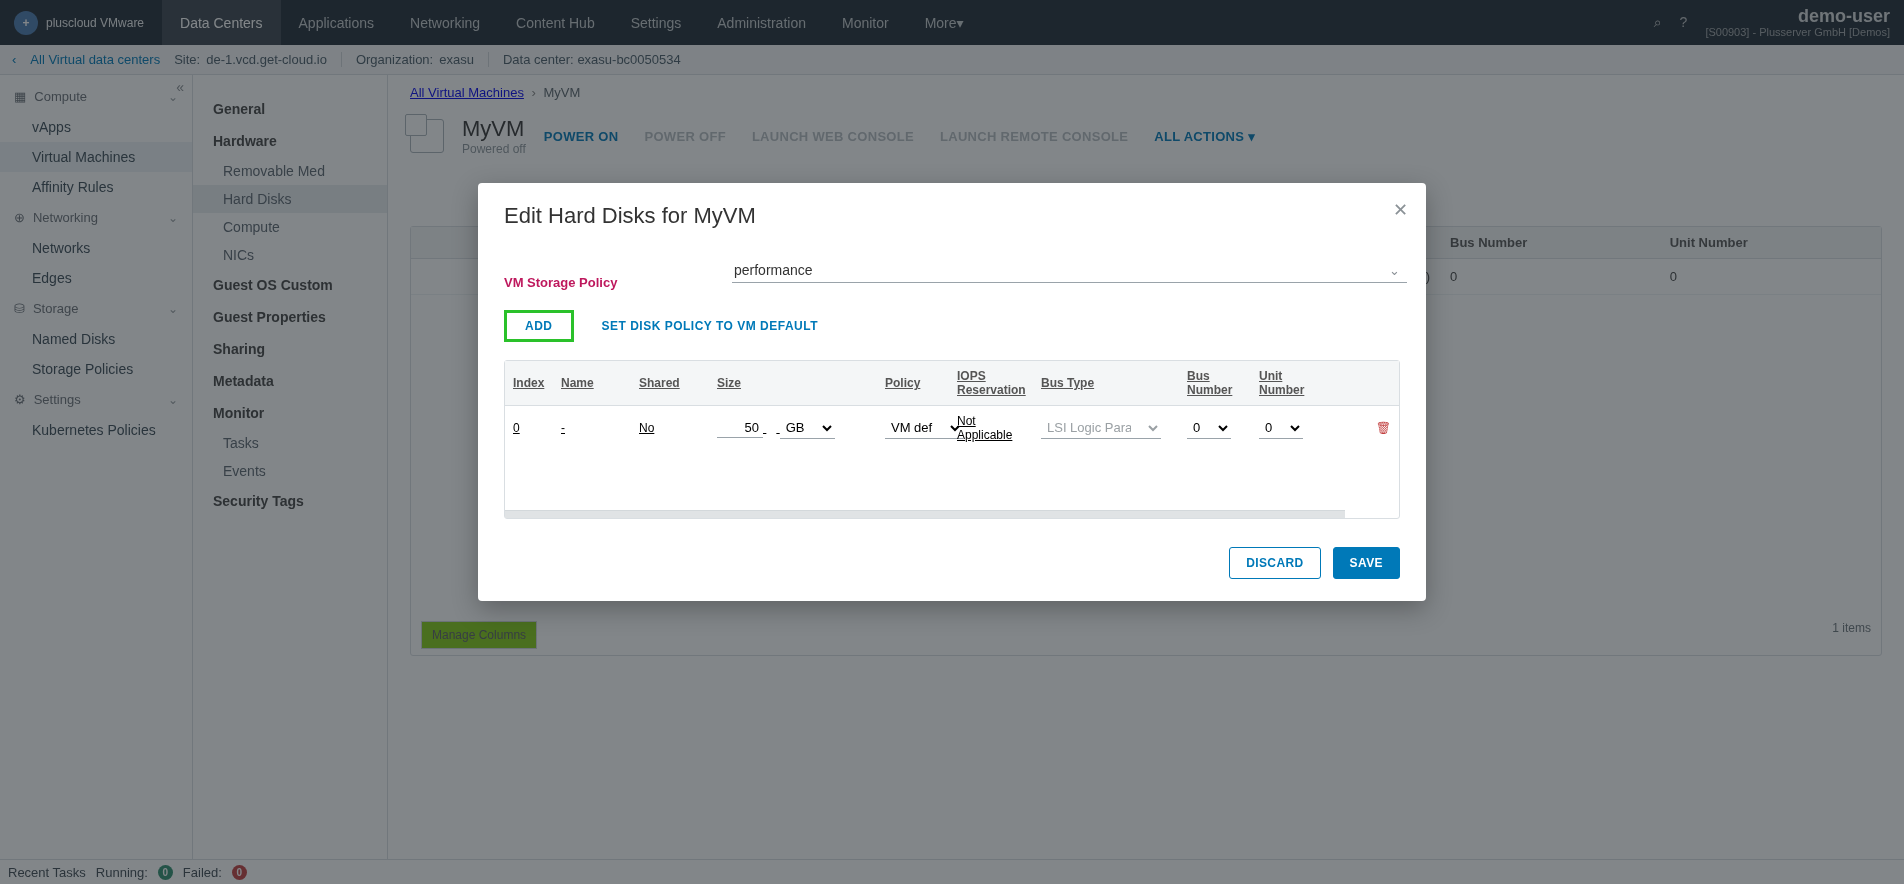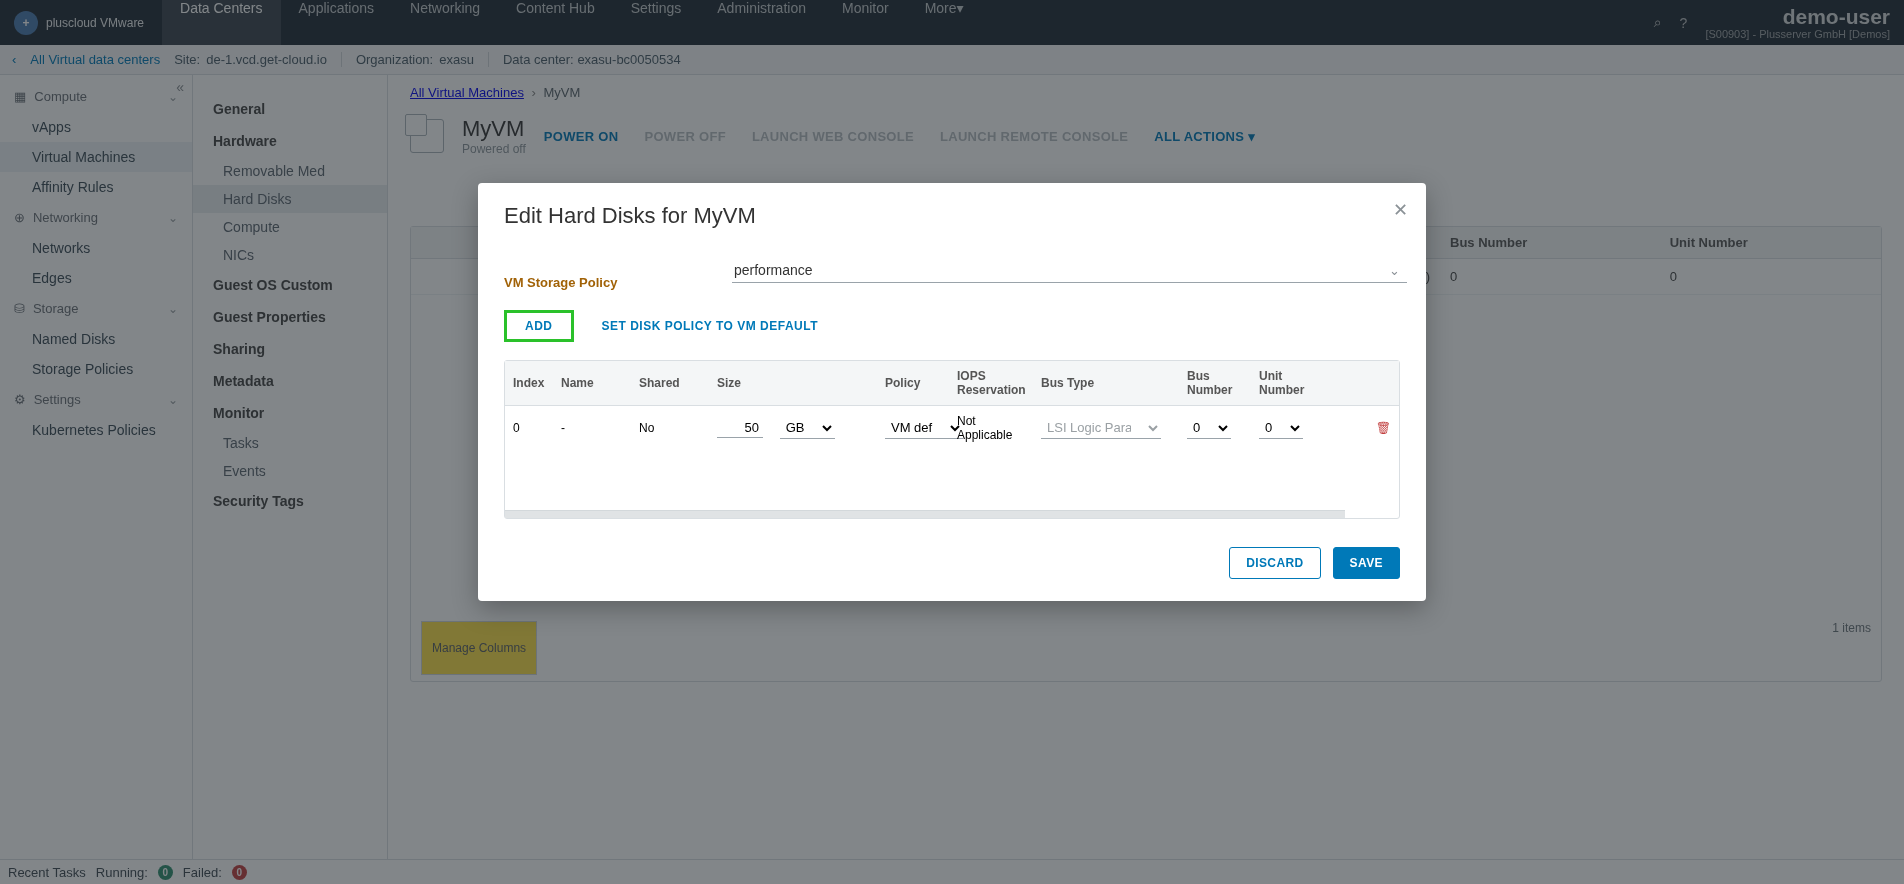--- a/index.html
+++ b/index.html
@@ -3,26 +3,26 @@
 <meta charset="utf-8">
 <style>
 * { box-sizing: border-box; margin: 0; padding: 0; font-family: "Metropolis", "Segoe UI", Arial, sans-serif; }
 html, body { width: 1904px; height: 884px; overflow: hidden; background: #fff; position: relative; }
 
 
 .topnav { height: 45px; background: #212b35; display: flex; align-items: center; color: #cfd4d8; padding: 0 14px; font-size: 14px; }
 .brand { display:flex; align-items:center; gap:8px; font-size:12px; color:#e9ecee; margin-right:18px;}
 .brand-logo { width:24px; height:24px; border-radius:12px; background:#4b7bb0; position:relative; }
 .brand-logo:after{content:"+";position:absolute;inset:0;display:flex;align-items:center;justify-content:center;color:#fff;font-weight:700;}
-.nav-item { padding:0 18px; height:45px; display:flex; align-items:flex-start; cursor:pointer; color:#c2c7cb;}
+.nav-item { padding:0 18px; height:45px; display:flex; align-items:center; cursor:pointer; color:#c2c7cb;}
 .nav-item.active { background:#3a444e; color:#fff;}
 .nav-spacer{flex:1;}
 .nav-right{display:flex;align-items:center;gap:18px;color:#b8bcbf;}
 .userbox{display:flex;flex-direction:column;align-items:flex-end;line-height:1.1;font-size:12px;}
-.userbox .u1{font-size:21px;font-weight:600;color:#d6d9db;}
+.userbox .u1{font-size:18px;font-weight:600;color:#d6d9db;}
 .userbox .u2{font-size:11px;color:#9ea3a7;}
 
 
 .subbar{height:30px;background:#f5f7f8;border-bottom:1px solid #d9dee2;display:flex;align-items:center;padding:0 12px;font-size:13px;color:#4a5b68;gap:14px;}
 .subbar a{color:#0079b8;text-decoration:none;}
 .sb-seg{border-right:1px solid #d0d5d9;padding-right:14px;display:flex;gap:6px;align-items:center;}
 .back-chevron{color:#0079b8;}
 
 
 .layout{display:flex;height:calc(100% - 45px - 30px - 25px);}
@@ -52,46 +52,46 @@
 .vmactions{display:flex;gap:26px;font-size:13px;}
 .vmact{color:#0079b8;text-transform:uppercase;font-weight:700;letter-spacing:.3px;cursor:pointer;}
 .vmact.disabled{color:#b7bdc2;cursor:default;}
 .all-actions{color:#0079b8;font-weight:700;letter-spacing:.3px;}
 
 .bg-table{margin-top:70px;border:1px solid #d9dee2;border-radius:3px;}
 .bg-table table{width:100%;border-collapse:collapse;font-size:13px;}
 .bg-table th{background:#f4f6f7;border-bottom:1px solid #d9dee2;padding:8px 10px;text-align:left;color:#555;font-weight:600;}
 .bg-table td{padding:10px;border-bottom:1px solid #eef1f3;}
 .bg-foot{display:flex;justify-content:space-between;padding:6px 10px;font-size:12px;color:#6c757b;}
-.mc-btn{border:1px solid #cfd5d9;background:#fde047;padding:19px 10px;font-size:12px;color:#595f64;}
+.mc-btn{border:1px solid #cfd5d9;background:#84cc16;padding:6px 10px;font-size:12px;color:#595f64;}
 
 
 .statusbar{position:absolute;bottom:0;left:0;right:0;height:25px;background:#fff;border-top:1px solid #d9dee2;font-size:13px;color:#3f4a52;display:flex;align-items:center;padding:0 8px;gap:10px;}
 .badge{display:inline-flex;align-items:center;justify-content:center;width:15px;height:15px;border-radius:8px;color:#fff;font-size:10px;font-weight:700;}
 .badge.green{background:#2f8f6f;}
 .badge.red{background:#c23f3f;}
 
 
 .overlay{position:absolute;inset:0;background:rgba(28,34,40,.55);display:flex;align-items:flex-start;justify-content:center;padding-top:183px;}
 .modal{width:948px;background:#fff;border-radius:4px;box-shadow:0 8px 26px rgba(0,0,0,.28);padding:20px 26px 22px;position:relative;}
 .modal h2{font-size:22px;font-weight:400;color:#333;margin-bottom:22px;}
 .modal .close{position:absolute;top:16px;right:18px;color:#8b9297;cursor:pointer;font-size:18px;}
 .form-row{display:flex;align-items:center;margin-bottom:20px;font-size:13px;}
-.form-row > label{width:228px;font-weight:600;color:#a16207;margin-top:24px;}
+.form-row > label{width:228px;font-weight:600;color:#be185d;margin-top:24px;}
 .select{flex:1;border:none;border-bottom:1px solid #9aa3aa;padding:4px 18px 4px 2px;font-size:14px;color:#333;background:none;position:relative;}
 .sel-caret{margin-left:-18px;color:#8a9096;}
 
 .actionbar{display:flex;align-items:center;gap:28px;margin-bottom:18px;}
 .add-btn{border:3px solid #2ac12a;padding:6px 18px;color:#0079b8;font-weight:700;font-size:12px;letter-spacing:.5px;background:#fff;cursor:pointer;}
 .link-btn{color:#0079b8;font-weight:700;font-size:12px;letter-spacing:.5px;background:none;border:none;cursor:pointer;}
 
 .disk-table{border:1px solid #d9dee2;border-radius:3px;margin-bottom:28px;}
 .dt-head,.dt-row{display:grid;grid-template-columns:48px 78px 78px 168px 72px 84px 146px 72px 70px 1fr;font-size:12px;align-items:center;}
 .dt-head{background:#f4f6f7;border-bottom:1px solid #d9dee2;color:#555;font-weight:600;}
-.dt-head > div, .dt-row > div{padding:8px 8px;}
+.dt-head > div, .dt-row > div{padding:8px 8px;text-decoration:underline;}
 .dt-body{height:104px;overflow:auto;}
 .num-in{width:46px;border:none;border-bottom:1px solid #9aa3aa;text-align:right;padding:2px 4px;font-size:13px;}
 .mini-sel{border:none;border-bottom:1px solid #9aa3aa;font-size:13px;padding:2px 14px 2px 2px;background:none;}
 .mini-sel.ro{color:#9aa0a4;}
 .sc-bar{height:8px;background:#e0e3e5;border-top:1px solid #d3d8db;width:94%;}
 
 .modal-foot{display:flex;justify-content:flex-end;gap:12px;}
 .btn{font-size:12px;font-weight:700;letter-spacing:.4px;padding:8px 16px;border-radius:3px;cursor:pointer;}
 .btn-outline{background:#fff;border:1px solid #0079b8;color:#0079b8;}
 .btn-primary{background:#0079b8;border:1px solid #0079b8;color:#fff;}

